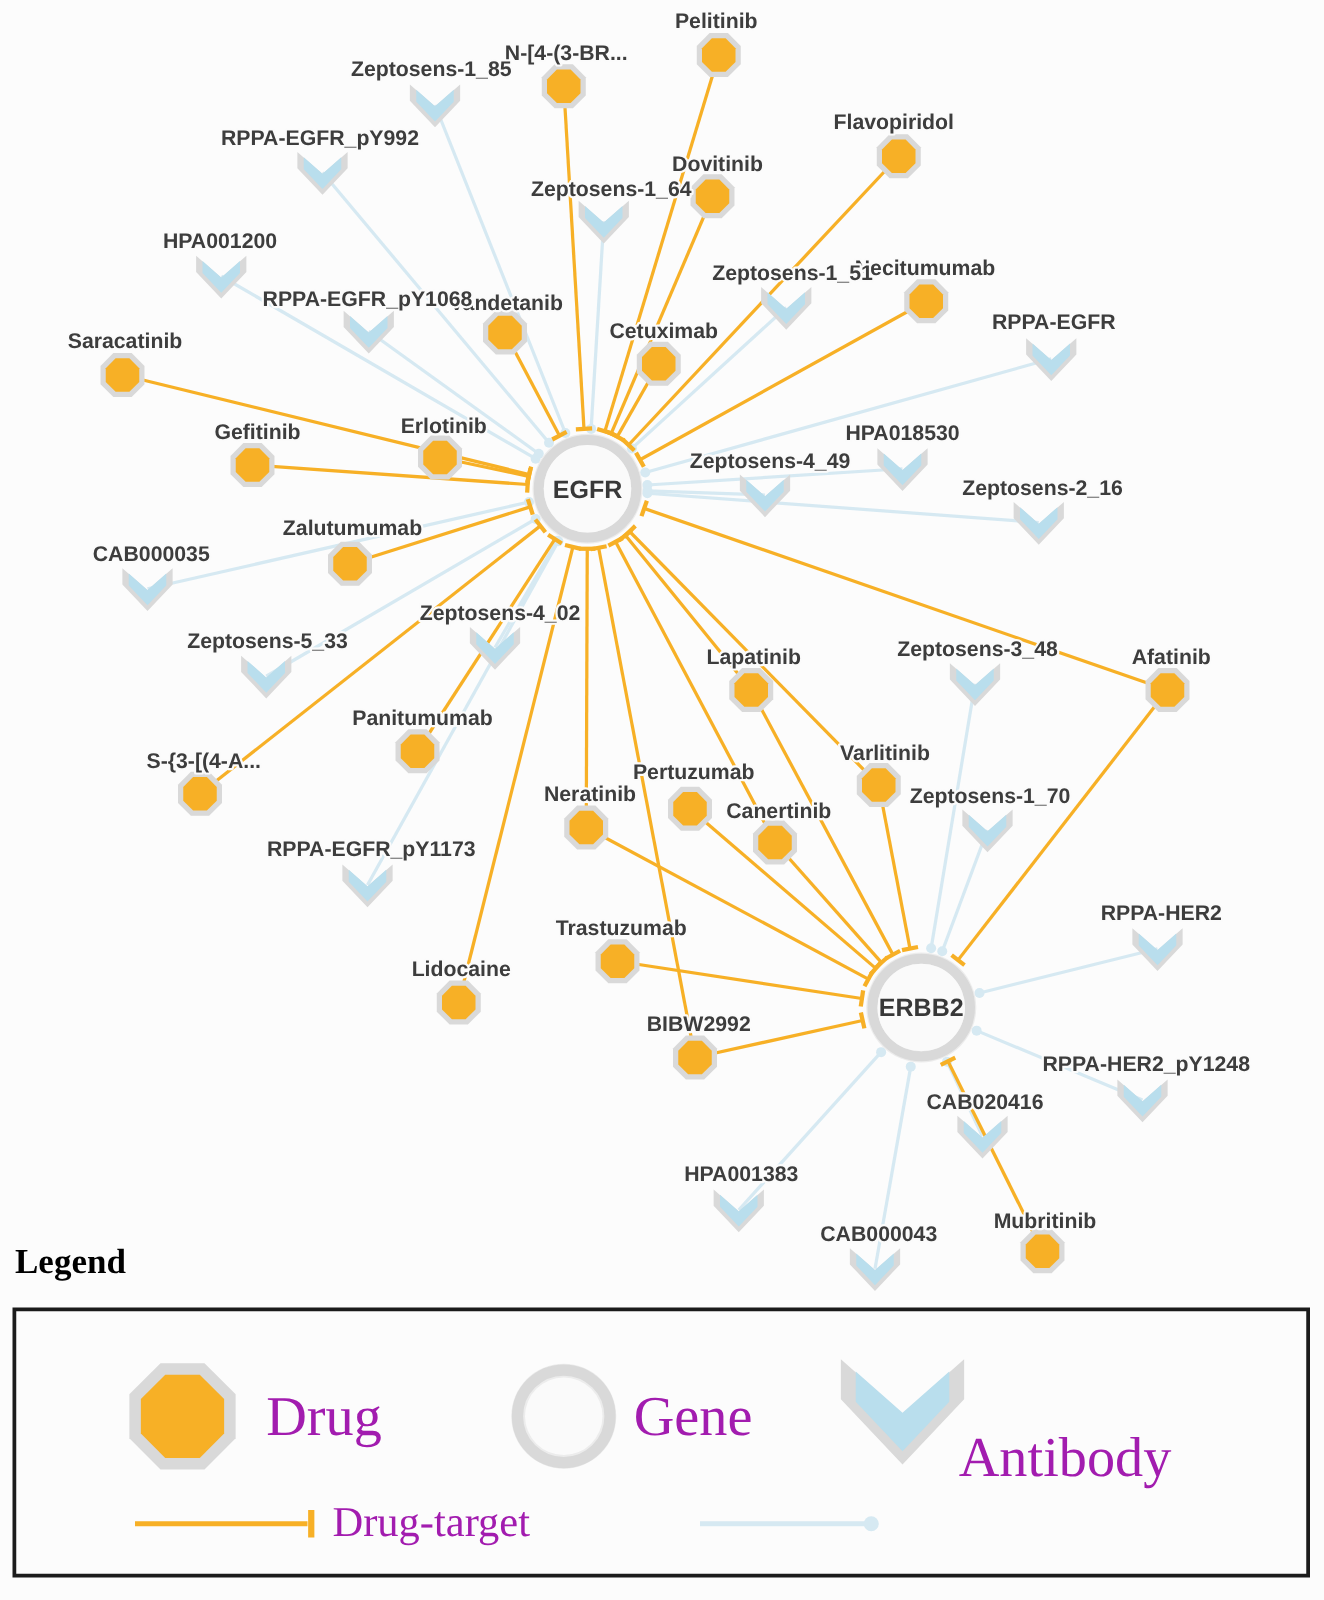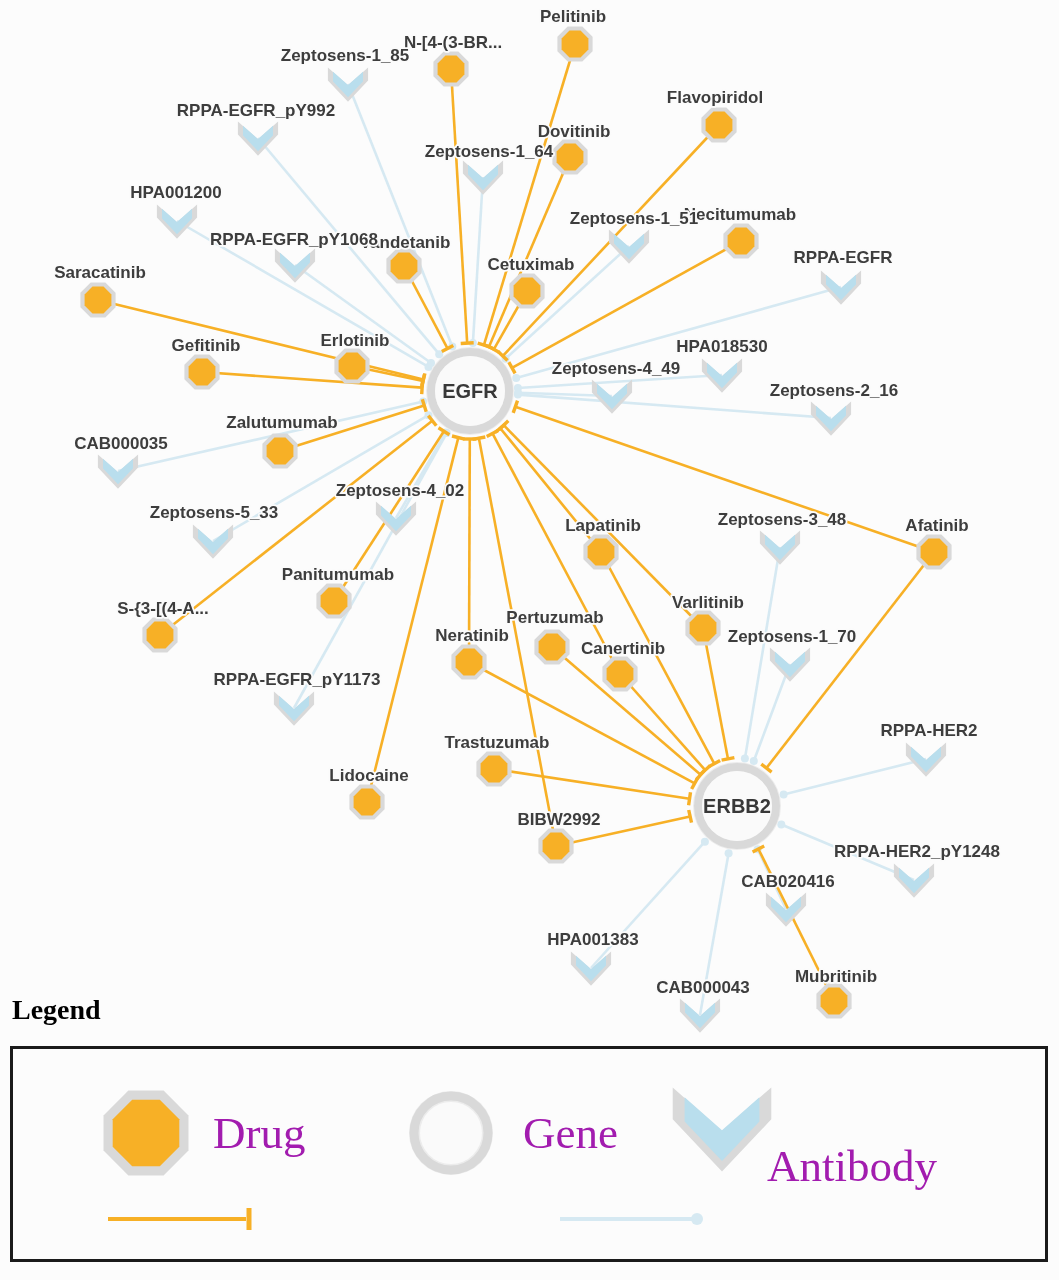--- a/index.html
+++ b/index.html
@@ -370,15 +370,16 @@
         <line x1="249" y1="1208" x2="249" y2="1230" stroke="#F7B026" stroke-width="5"></line>
         <line x1="560" y1="1219" x2="692" y2="1219" stroke="#D6E9F2" stroke-width="4"></line>
         <circle cx="697" cy="1219" r="6" fill="#D6E9F2"></circle>
       </g>
     </svg>
 
   <div class="legend-title">Legend</div>
   <div class="legend-box"></div>
 
   <span class="legend-label node" style="left:213px;top:1133px;">Drug</span>
-  <span class="legend-label node" style="left:507px;top:1133px;margin-left:16px;">Gene</span>
+  <span class="legend-label node" style="left:507px;top:1133px;">Gene</span>
   <span class="legend-label node" style="left:767px;top:1128px;margin-top:38px;">Antibody</span>
+  <span class="legend-label edge" style="left:266px;top:1219px;">Drug-target</span>
 </div>
 
 </body></html>

